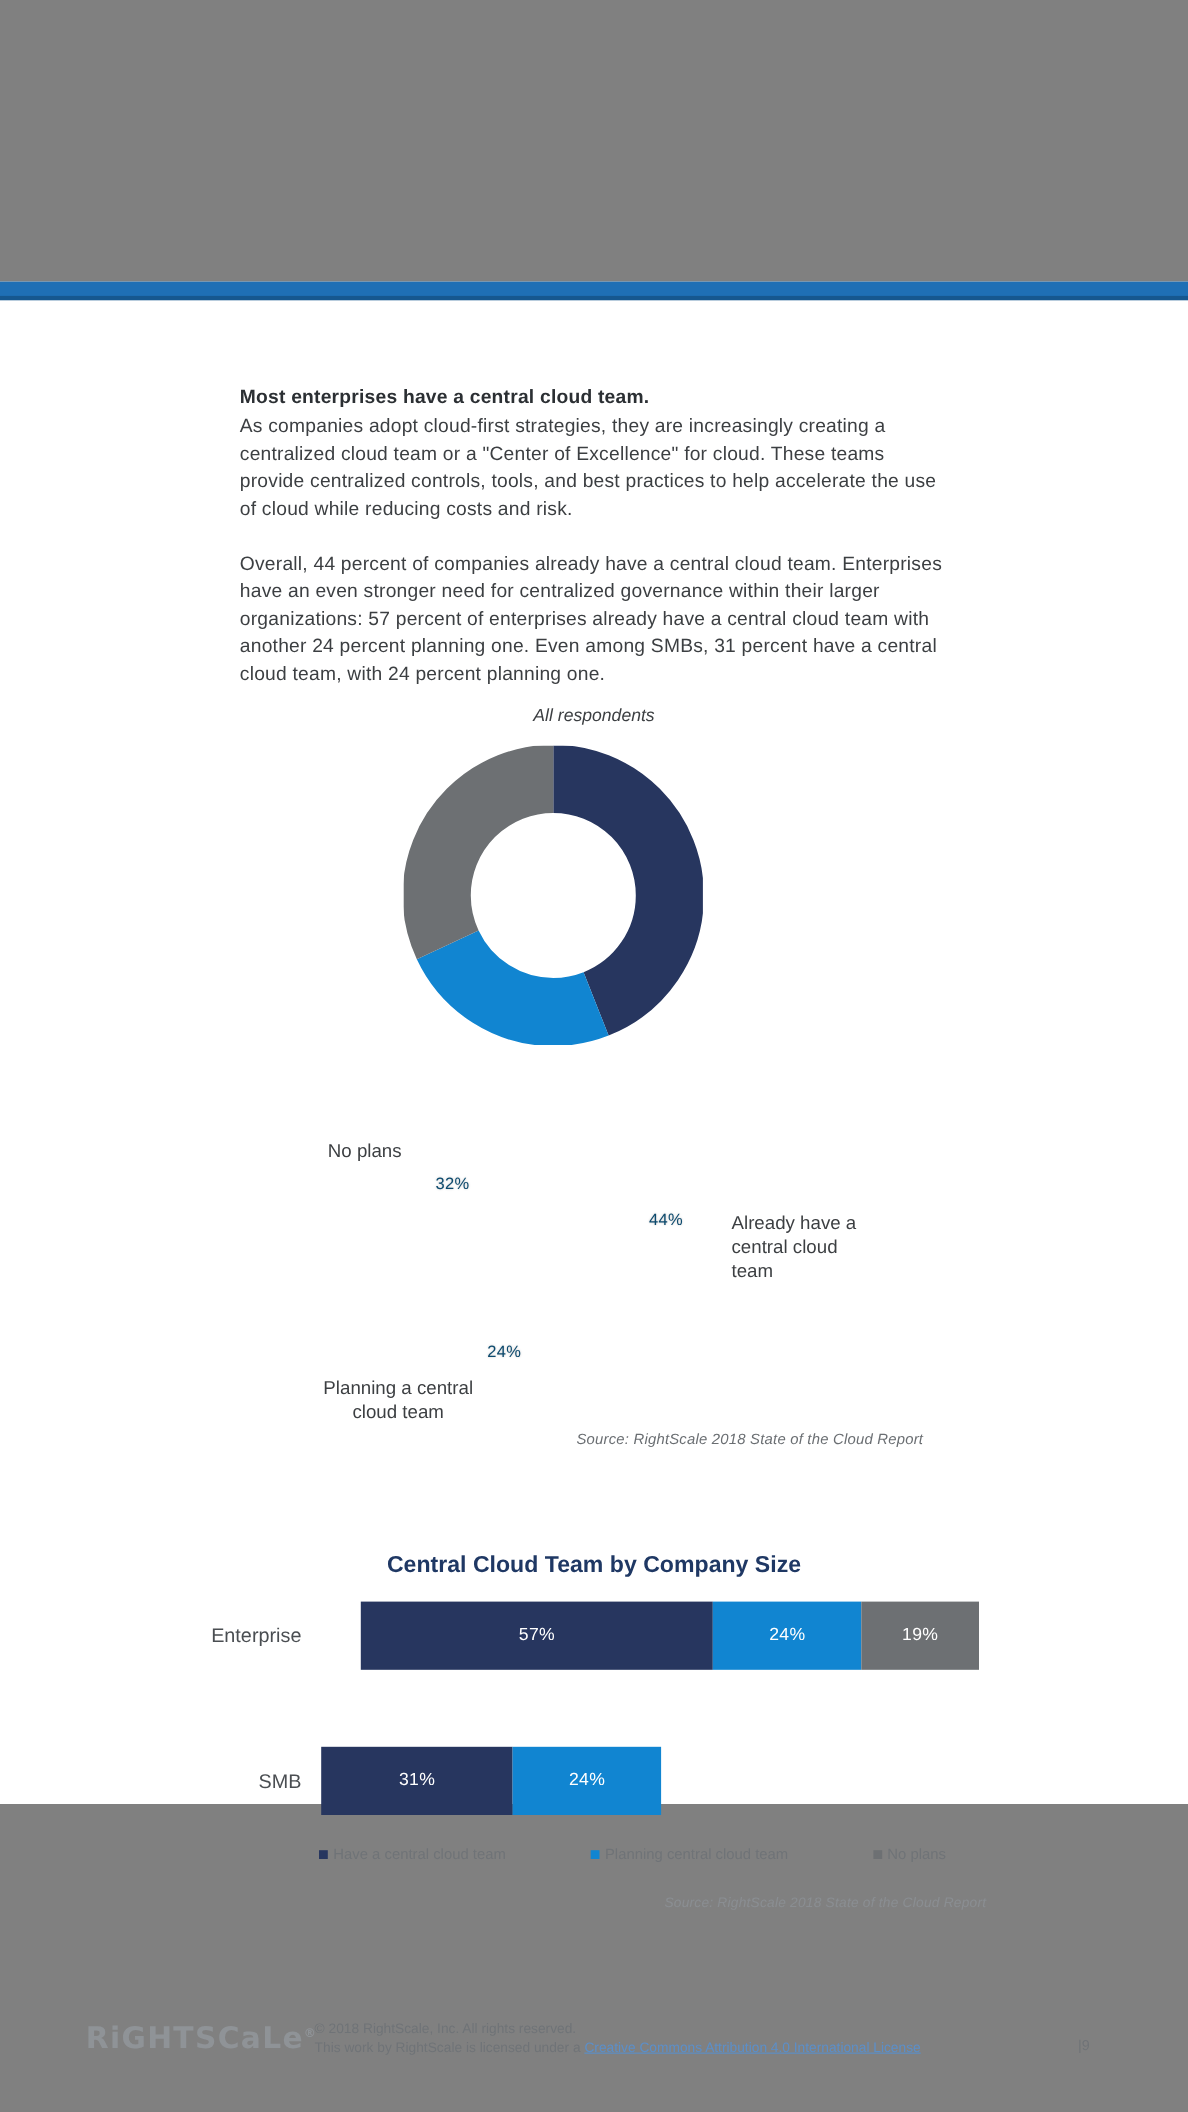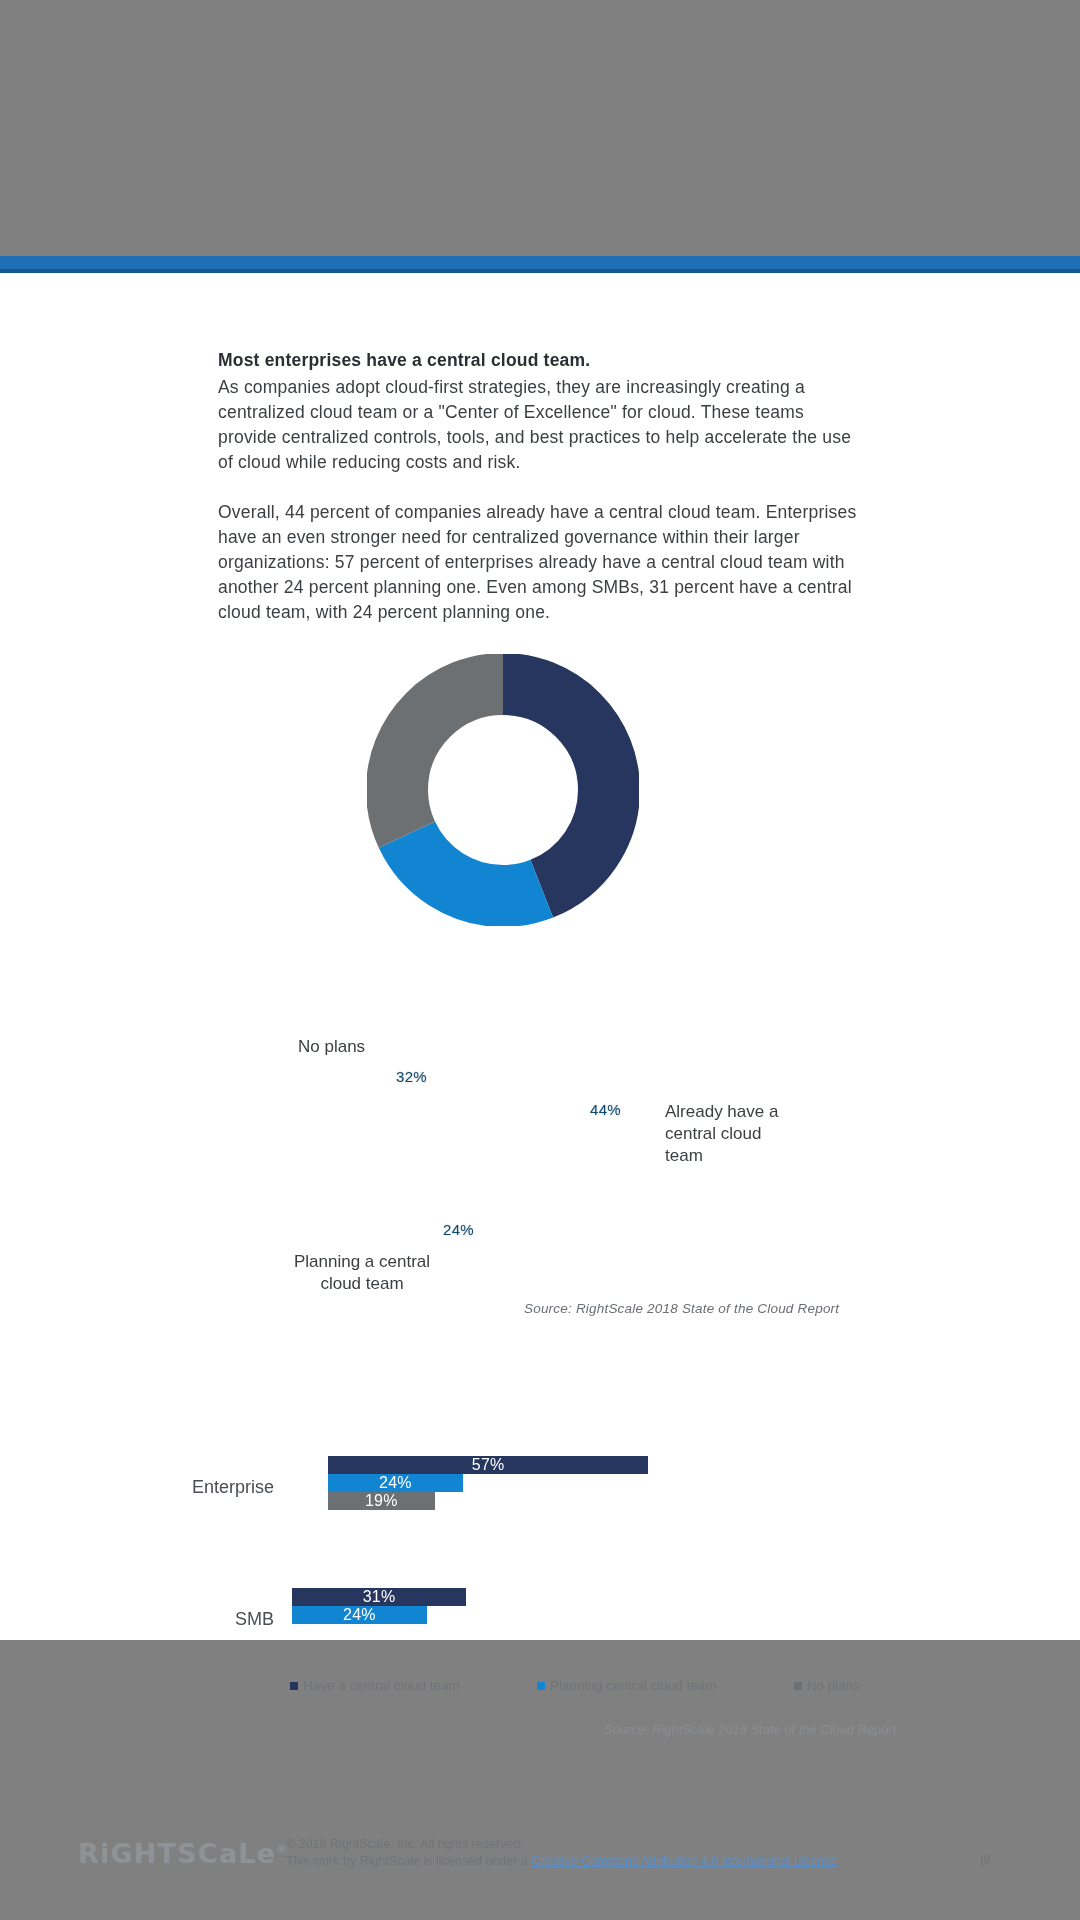--- a/index.html
+++ b/index.html
@@ -77,21 +77,21 @@
     position: absolute; left: 0; top: 1155px; width: 1080px;
     text-align: center; font-size: 21px; font-weight: bold; color: #1f3864;
   }
   .bar-row { position: absolute; height: 62px; display: flex; align-items: center; }
   .bar-row.enterprise { left: 0; top: 1200px; width: 1080px; gap: 36px; }
   .bar-row.smb { left: 0; top: 1332px; width: 1080px; }
   .bar-cat {
     width: 292px; text-align: right; padding-right: 18px;
     font-size: 18px; color: #4a4e52;
   }
-  .bar-track { display: flex; height: 62px; width: 562px; flex-direction: column; }
+  .bar-track { display: flex; height: 62px; width: 562px; }
   .bar-seg {
     display: flex; align-items: center; justify-content: center;
     color: #ffffff; font-size: 16px; letter-spacing: 0.3px;
   }
   .seg-have { background: #27365f; }
   .seg-plan { background: #1185d1; }
   .seg-none { background: #6d7073; }
 
   .legend {
     position: absolute; left: 290px; top: 1422px; width: 570px;
@@ -141,20 +141,21 @@
 
     <div class="copy">
       <p>
         <span class="lead">Most enterprises have a central cloud team.</span>
         <span>As companies adopt cloud-first strategies, they are increasingly creating a centralized cloud team or a "Center of Excellence" for cloud. These teams provide centralized controls, tools, and best practices to help accelerate the use of cloud while reducing costs and risk.</span>
       </p>
       <p class="second">Overall, 44 percent of companies already have a central cloud team. Enterprises have an even stronger need for centralized governance within their larger organizations: 57 percent of enterprises already have a central cloud team with another 24 percent planning one. Even among SMBs, 31 percent have a central cloud team, with 24 percent planning one.</p>
     </div>
 
     <div class="donut-block">
+      <div class="donut-sub">All respondents</div>
       <div class="donut-area">
         <div class="donut-wrap">
           <svg class="donut-svg" width="272" height="272" viewBox="0 0 272 272">
 
             <circle cx="136" cy="136" r="106" fill="none" stroke="#27365f" stroke-width="62" stroke-dasharray="293.05 372.97" transform="rotate(-90 136 136)"></circle>
             <circle cx="136" cy="136" r="106" fill="none" stroke="#1185d1" stroke-width="62" stroke-dasharray="159.84 506.18" stroke-dashoffset="-293.05" transform="rotate(-90 136 136)"></circle>
             <circle cx="136" cy="136" r="106" fill="none" stroke="#6d7073" stroke-width="62" stroke-dasharray="213.13 452.89" stroke-dashoffset="-452.89" transform="rotate(-90 136 136)"></circle>
           </svg>
         </div>
       </div>
@@ -170,20 +171,21 @@
       <div>cloud team</div>
     </div>
     <div class="callout callout-already">
       <div>Already have a</div>
       <div>central cloud</div>
       <div>team</div>
     </div>
 
     <div class="source-1">Source: RightScale 2018 State of the Cloud Report</div>
 
+    <div class="bar-title">Central Cloud Team by Company Size</div>
 
     <div class="bar-row enterprise">
       <div class="bar-cat">Enterprise</div>
       <div class="bar-track">
         <div class="bar-seg seg-have" style="width:57%">57%</div>
         <div class="bar-seg seg-plan" style="width:24%">24%</div>
         <div class="bar-seg seg-none" style="width:19%">19%</div>
       </div>
     </div>
 

